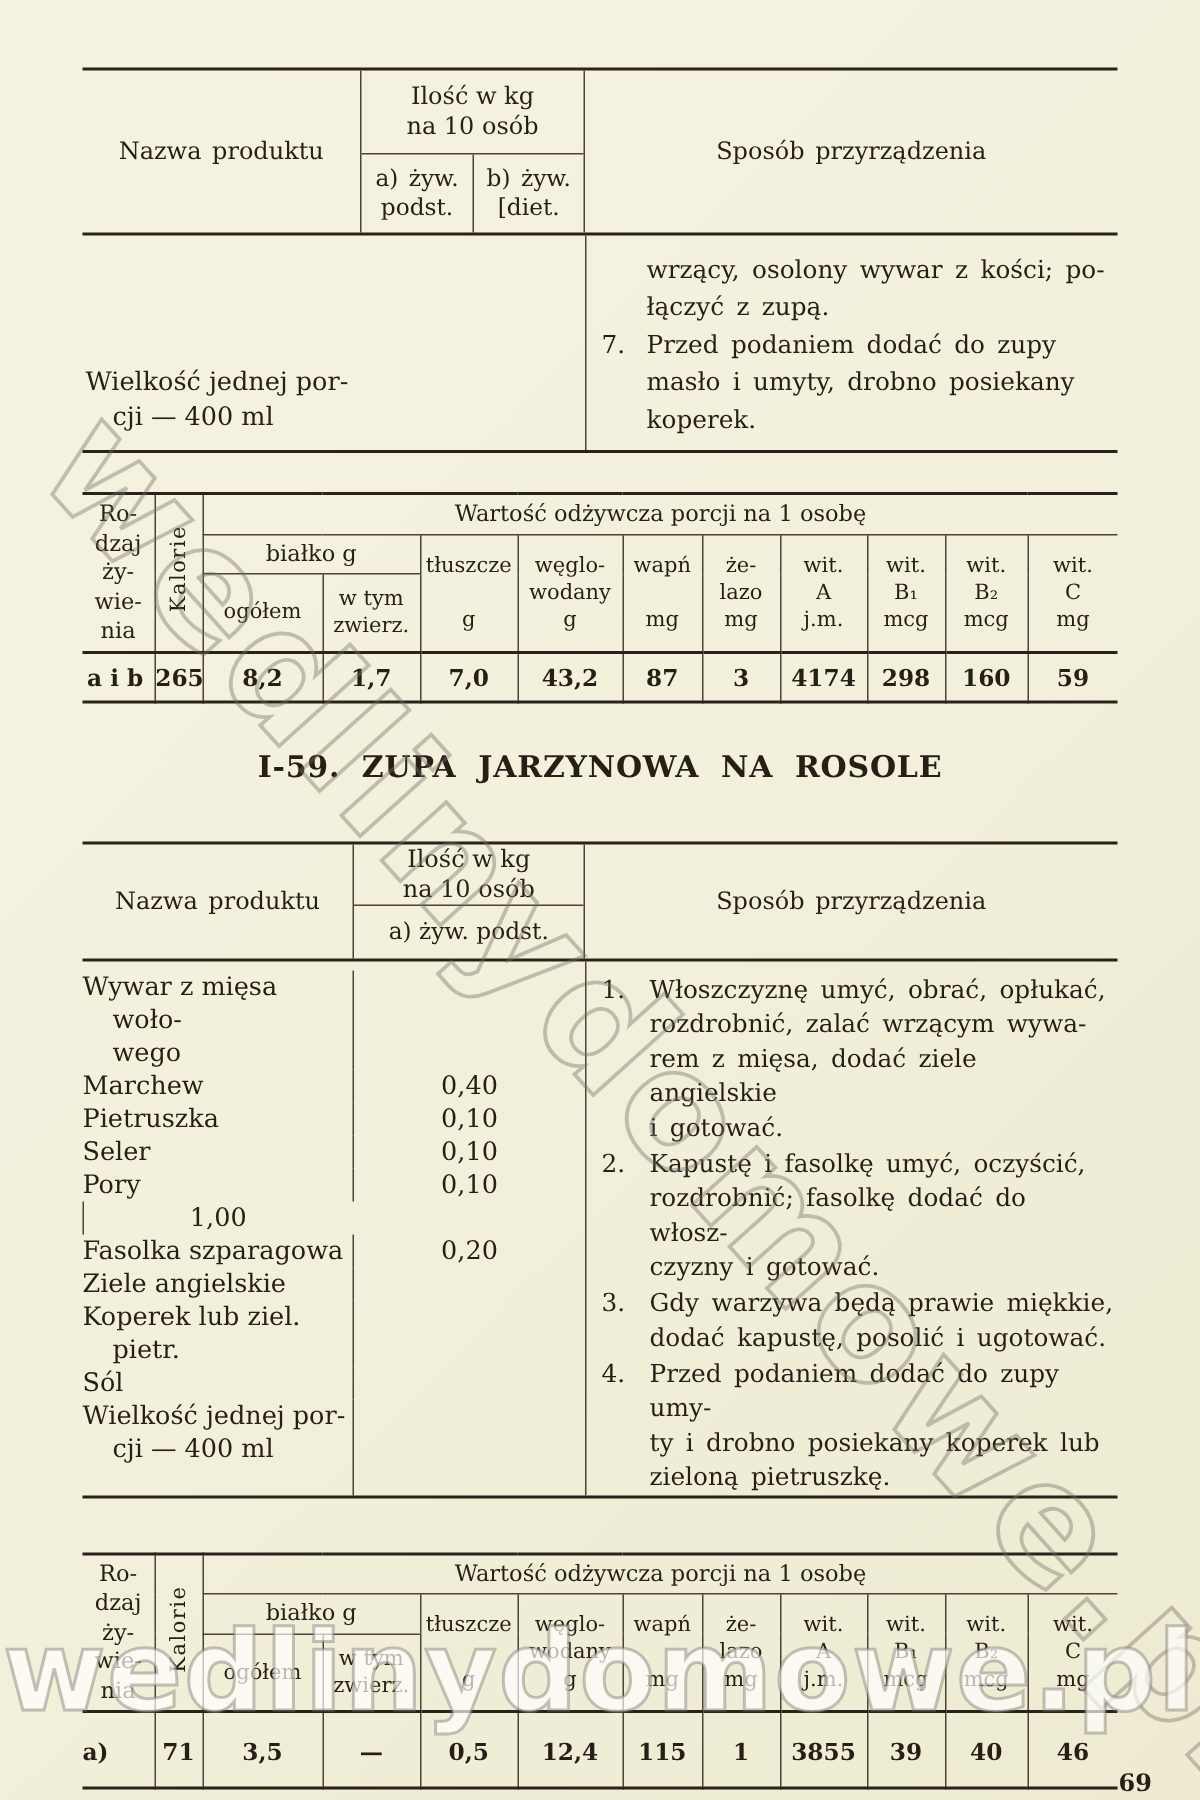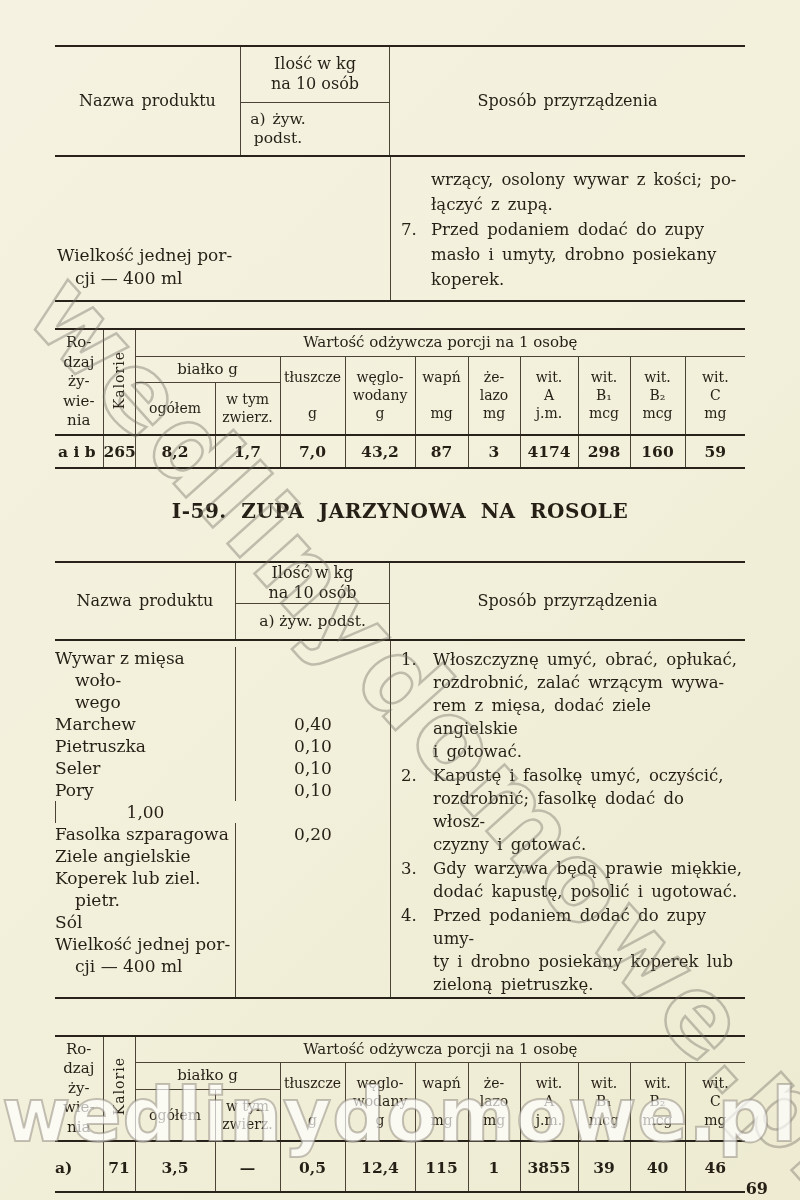--- a/index.html
+++ b/index.html
@@ -105,20 +105,22 @@
 
   <div class="rtable rtA">
     <div class="rt-header">
       <div class="hcell">Nazwa produktu</div>
       <div class="mid-col">
         <div class="ilosc-top">Ilość w kg
 na 10 osób</div>
         <div class="ilosc-sub">
           <div class="hcell">a) żyw.
 podst.</div>
+          <div class="hcell sub-b">b) żyw.
+[diet.</div>
         </div>
       </div>
       <div class="hcell">Sposób przyrządzenia</div>
     </div>
     <div class="rt-body">
       <div class="left-block">
         <div class="portion">Wielkość jednej por-
 cji — 400 ml</div>
       </div>
       <div class="right-block">

